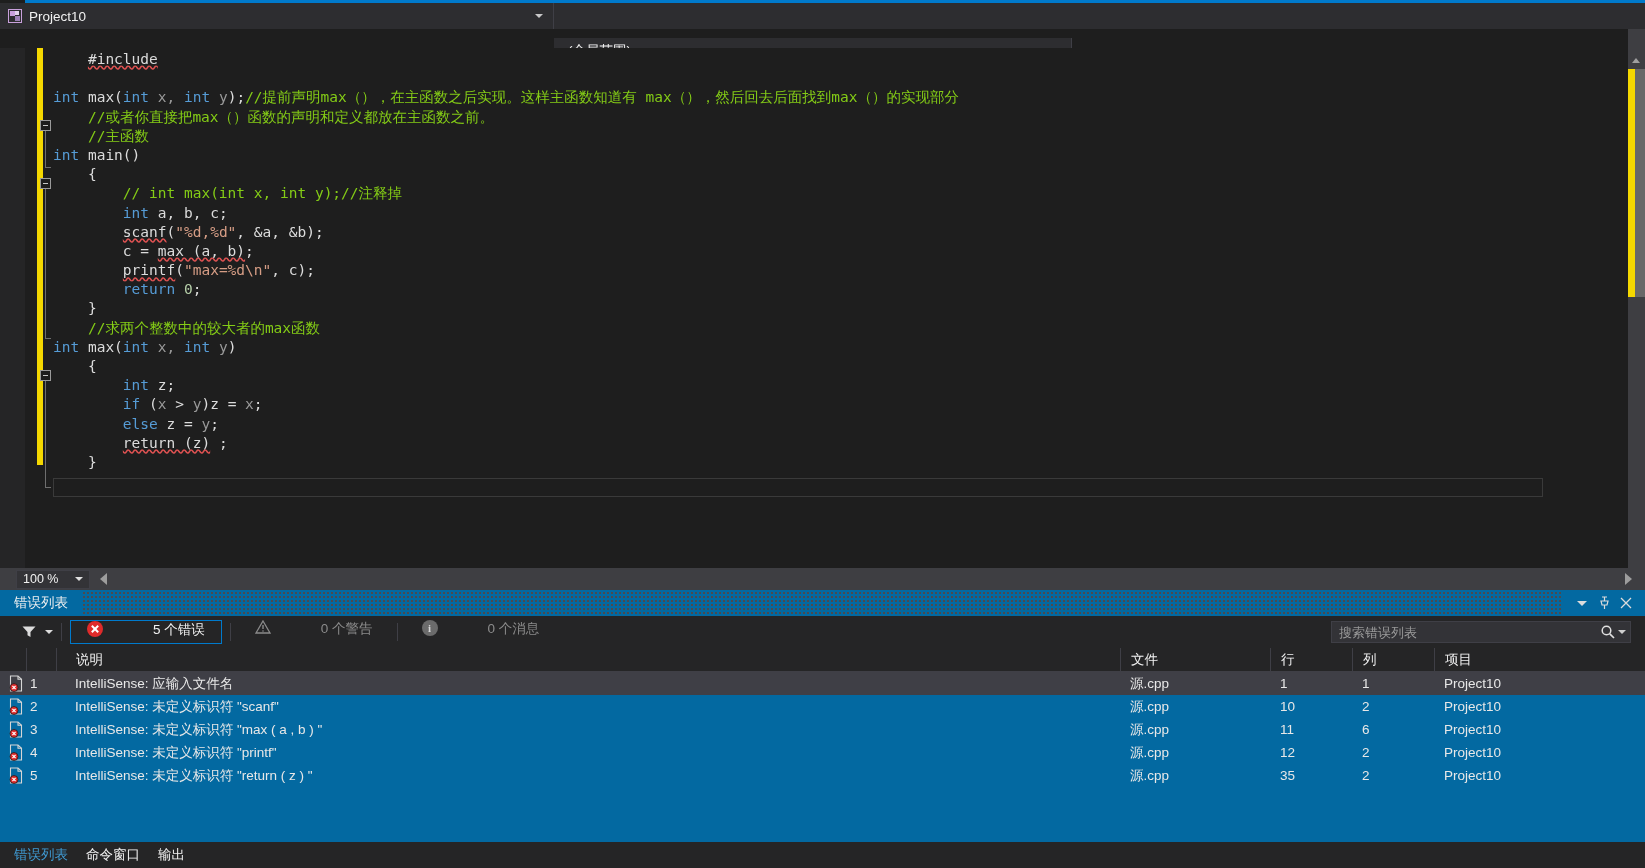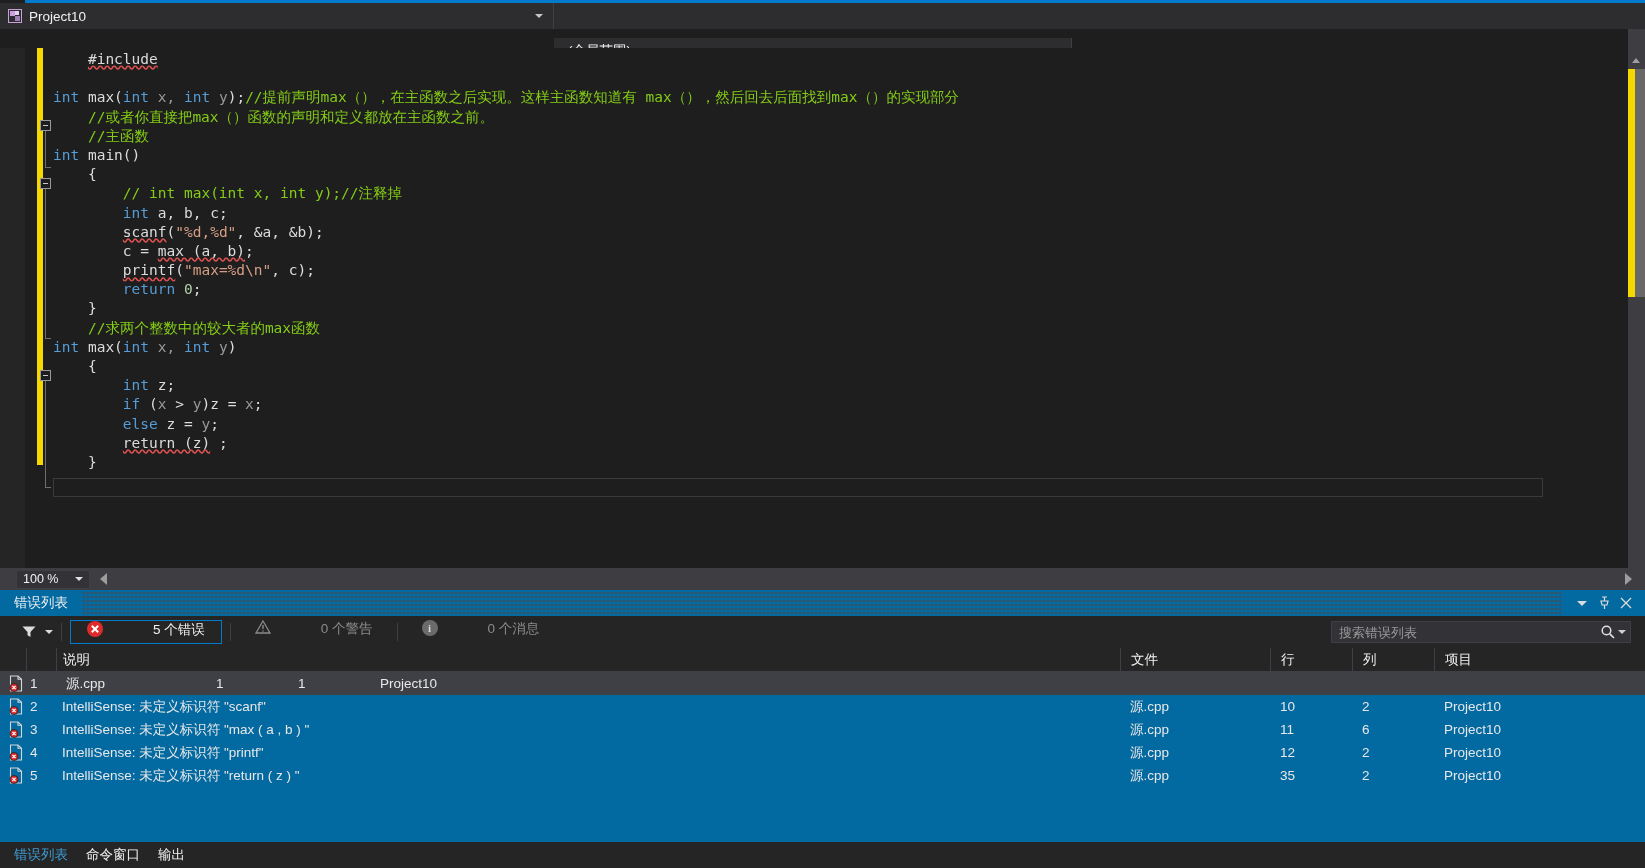--- a/index.html
+++ b/index.html
@@ -105,21 +105,21 @@
   
   .tbl{position:relative;width:1645px;}
   .thead{display:flex;height:23px;background:#252526;border-bottom:1px solid #3f3f46;align-items:center;}
   .th{font-size:13.5px;color:#f1f1f1;border-left:1px solid #3f3f46;height:23px;display:flex;align-items:center;padding-left:10px;box-sizing:border-box;}
   .th.spacer{border-left:none;}
   .row{display:flex;height:23px;align-items:center;font-size:13.5px;color:#e8e8e8;}
   .row.sel{background:#3f3f46;}
   .cell{height:23px;display:flex;align-items:center;box-sizing:border-box;overflow:hidden;white-space:nowrap;}
   .c-ico{width:26px;justify-content:flex-end;padding-right:2px;}
   .c-num{width:30px;padding-left:4px;}
-  .c-desc{width:1064px;padding-left:6px;}
+  .c-desc{width:1064px;padding-left:19px;}
   .c-file{width:150px;padding-left:10px;}
   .c-line{width:82px;padding-left:10px;}
   .c-col{width:82px;padding-left:10px;}
   .c-proj{width:200px;padding-left:10px;}
   .doc-err{width:15px;height:17px;position:relative;}
 
   
   .ptabs{position:absolute;left:0;bottom:0;width:1645px;height:26px;background:#252526;display:flex;align-items:center;padding-left:14px;}
   .ptab{font-size:13.5px;color:#f1f1f1;margin-right:18px;}
   .ptab.active{color:#3f9cd6;}
@@ -272,20 +272,21 @@
           <div class="row sel">
             <div class="cell c-ico">
               <span class="doc-err"><svg width="15" height="17" viewBox="0 0 15 17">
                   <path d="M1.5 1 H9 L12.5 4.3 V16 H1.5 Z" fill="none" stroke="#d6d6d6" stroke-width="1.1"></path>
                   <path d="M9 1 V4.3 H12.5" fill="none" stroke="#d6d6d6" stroke-width="1.1"></path>
                   <circle cx="5" cy="12.5" r="4" fill="#e02b2b" stroke="#1e1e1e" stroke-width="0.8"></circle>
                   <path d="M3.4 10.9 L6.6 14.1 M6.6 10.9 L3.4 14.1" stroke="#fff" stroke-width="1.2"></path>
                 </svg></span>
             </div>
             <div class="cell c-num">1</div>
+            <div class="cell c-desc">IntelliSense: 应输入文件名</div>
             <div class="cell c-file">源.cpp</div>
             <div class="cell c-line">1</div>
             <div class="cell c-col">1</div>
             <div class="cell c-proj">Project10</div>
           </div>
           <div class="row">
             <div class="cell c-ico">
               <span class="doc-err"><svg width="15" height="17" viewBox="0 0 15 17">
                   <path d="M1.5 1 H9 L12.5 4.3 V16 H1.5 Z" fill="none" stroke="#d6d6d6" stroke-width="1.1"></path>
                   <path d="M9 1 V4.3 H12.5" fill="none" stroke="#d6d6d6" stroke-width="1.1"></path>

